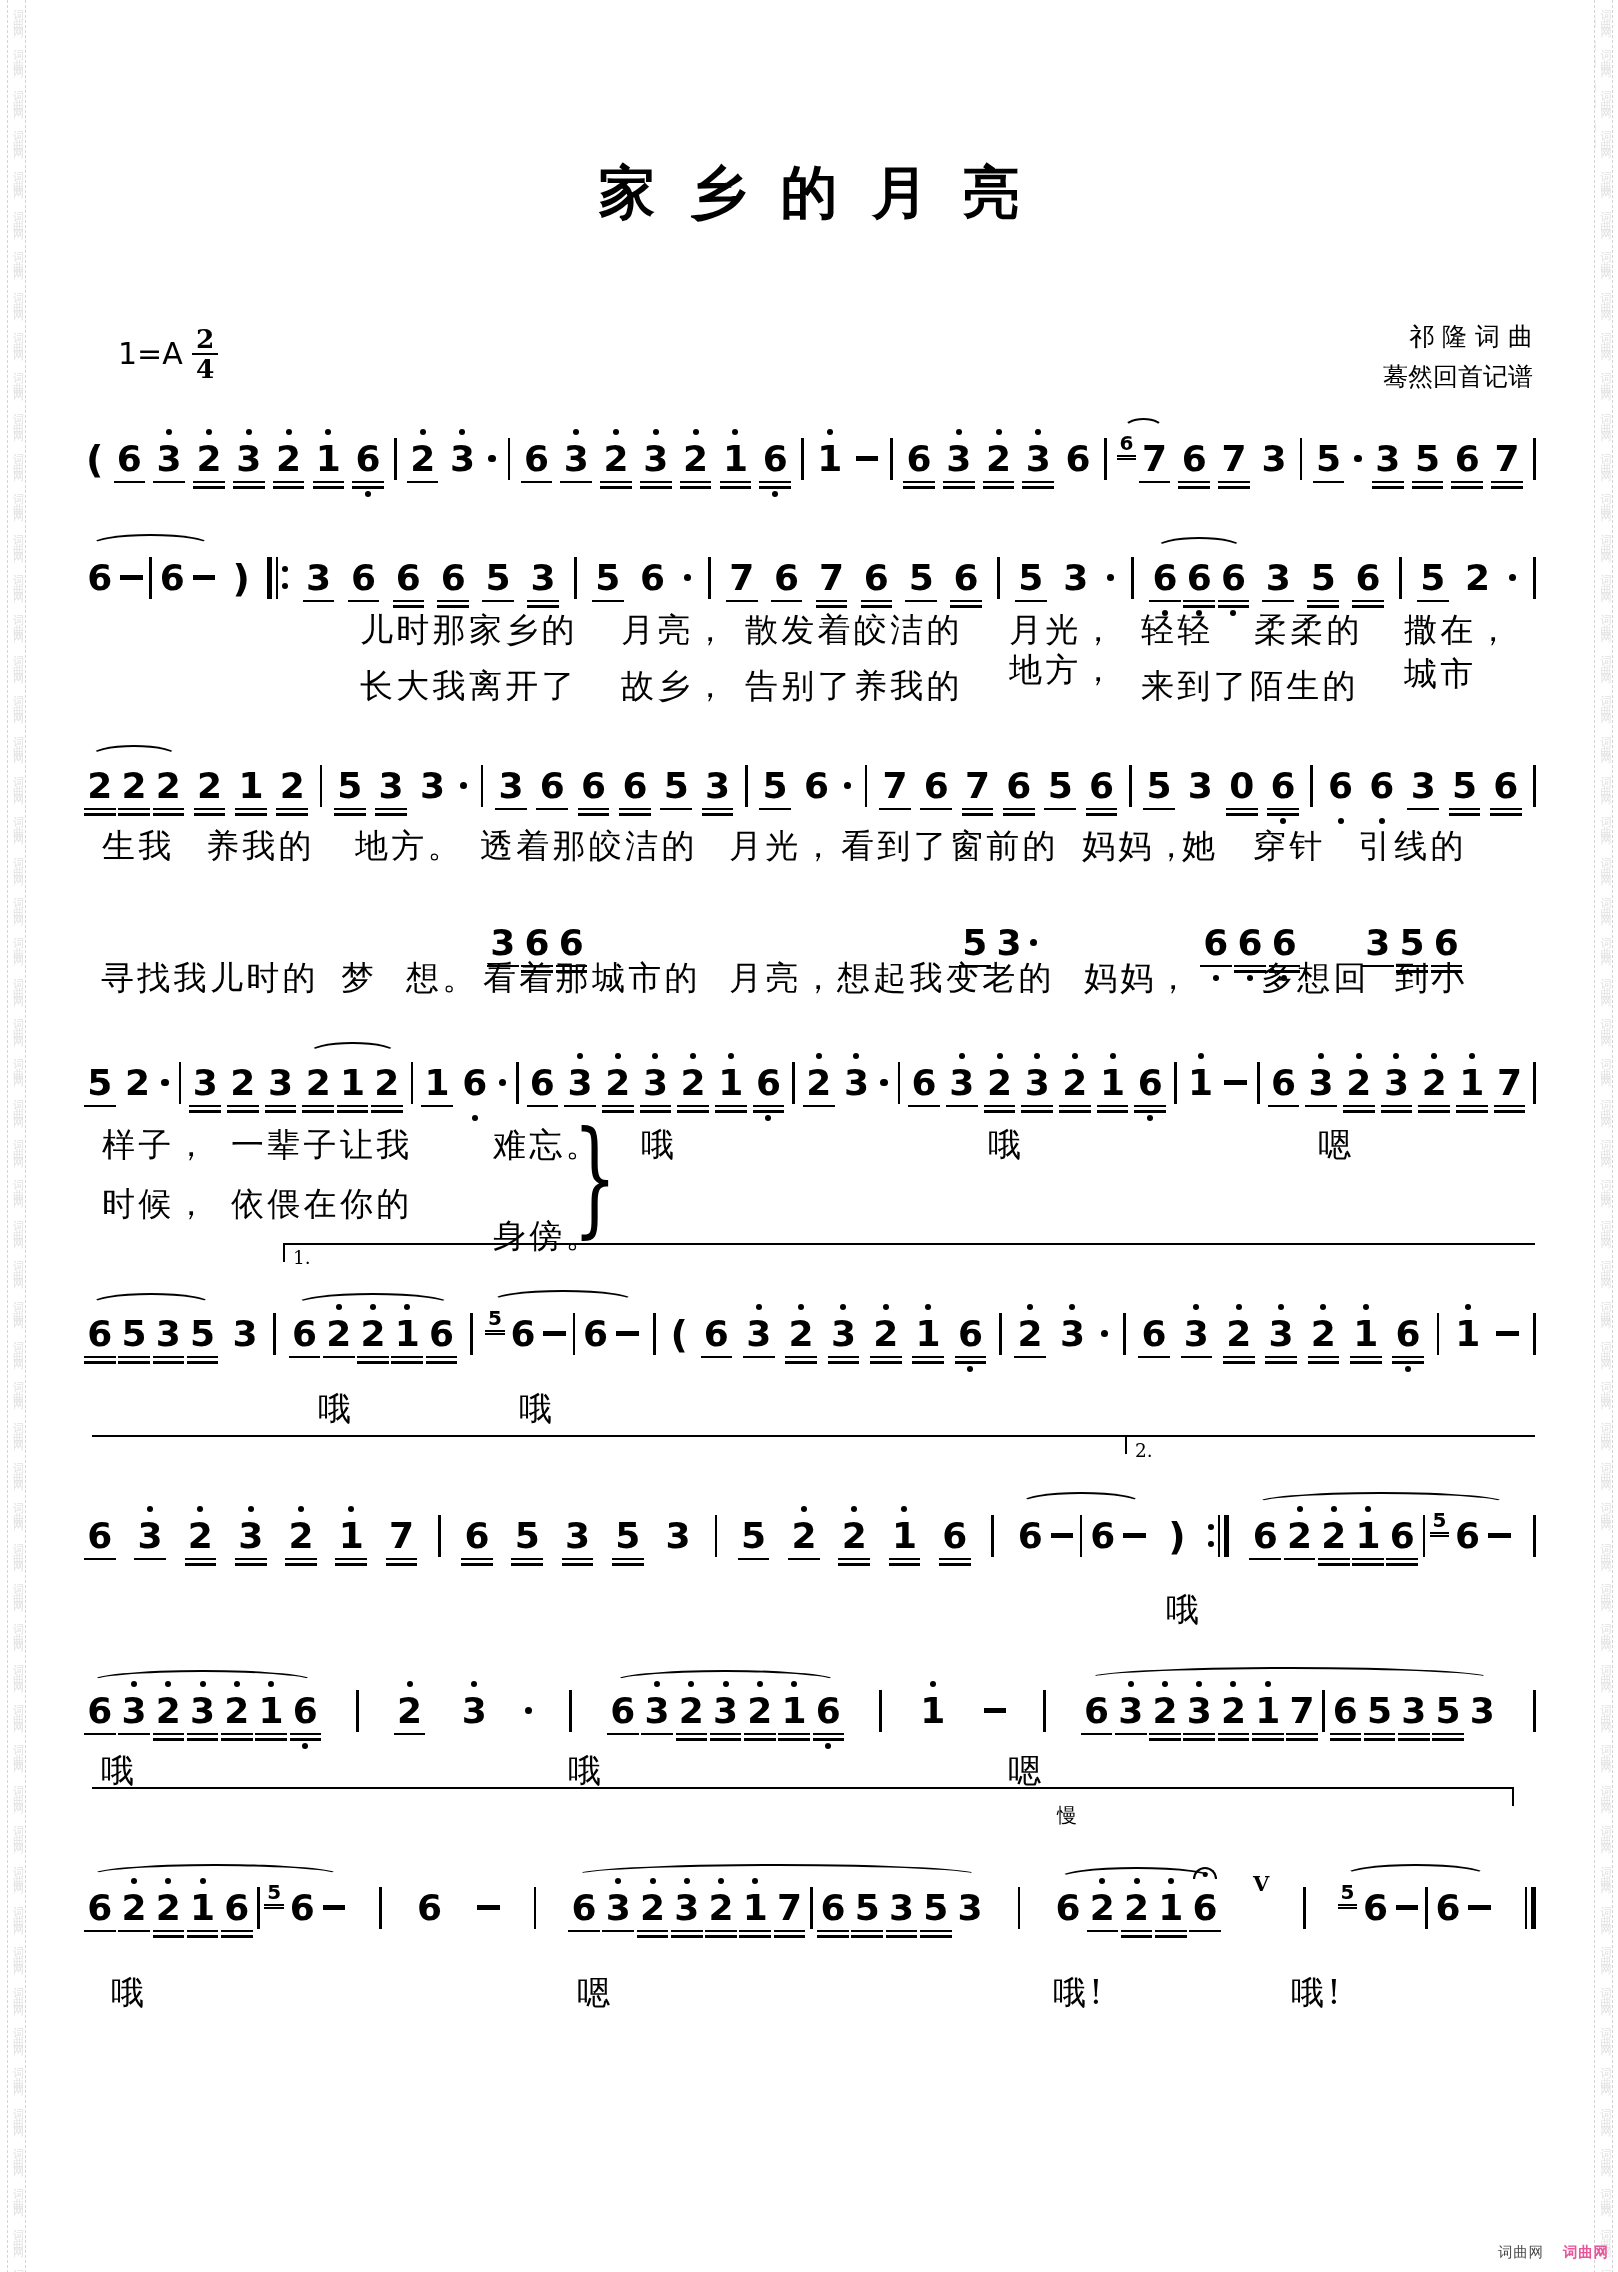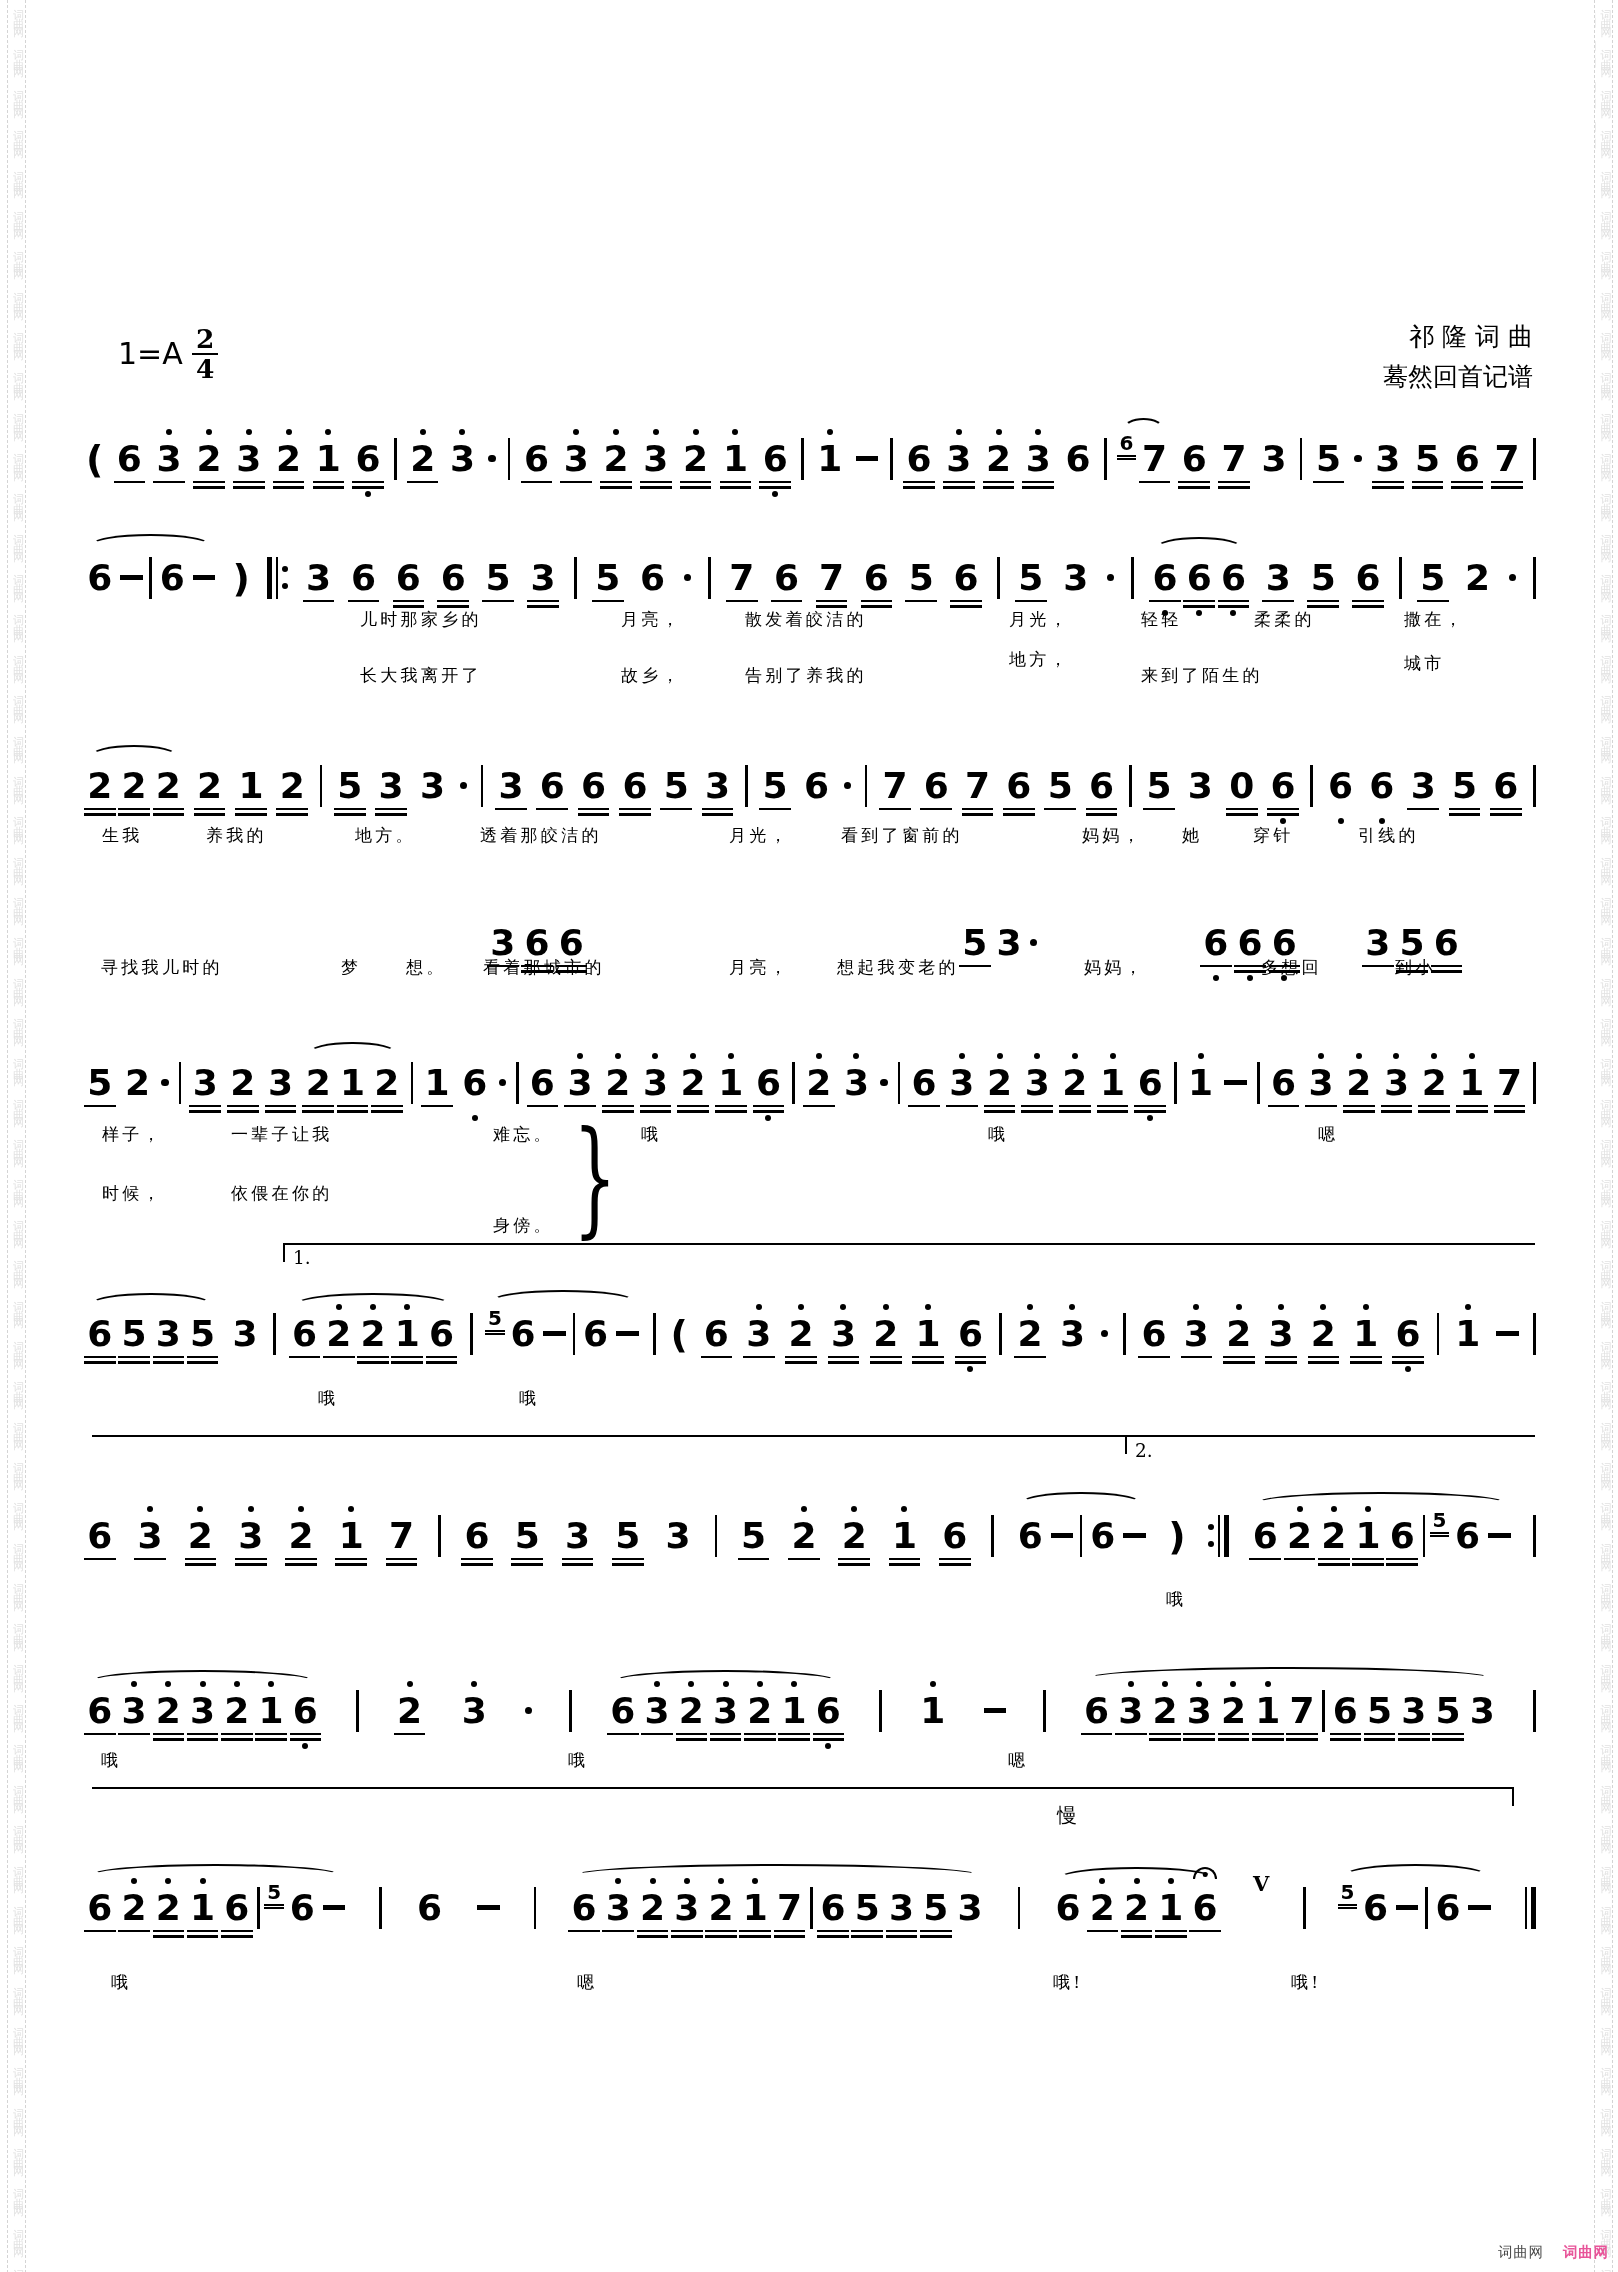--- a/index.html
+++ b/index.html
@@ -44,21 +44,21 @@
   .rdots i{width:6px;height:6px;border-radius:50%;background:#000;}
   .rgrp{display:inline-flex;align-items:center;gap:3.3px;flex:0 0 auto;}
   .par{font-weight:700;font-size:38px;line-height:42px;flex:0 0 auto;}
   .grp{position:relative;display:inline-flex;align-items:center;gap:6.6px;}
   .arc{position:absolute;left:4px;right:4px;top:-22.5px;height:18.5px;
        border:2px solid transparent;border-top-color:#000;border-radius:50%;}
   .breath{font-weight:700;font-size:21px;transform:translateY(-24px);
           font-family:"DejaVu Serif",serif;}
   
   .lyr{position:absolute;font-family:"DejaVu Serif","Liberation Serif",serif;
-       font-size:17px;letter-spacing:3.3px;white-space:nowrap;}
+       font-size:33px;letter-spacing:3.3px;white-space:nowrap;}
   .brace{position:absolute;font-size:125px;line-height:125px;font-weight:400;
          transform:scaleX(0.55);transform-origin:left center;
          font-family:"DejaVu Serif",serif;}
   
   .hline{position:absolute;height:0;border-top:2px solid #000;}
   .vtick{position:absolute;width:2px;background:#000;}
   .mklabel{position:absolute;font-size:18.5px;font-family:"DejaVu Serif",serif;}
   .slow{position:absolute;font-size:20px;font-family:"DejaVu Serif",serif;}
   
   .sidecol{position:absolute;top:0;bottom:0;width:17px;color:#e2e2e2;
@@ -67,20 +67,21 @@
        font-family:"DejaVu Serif",serif;}
   .wm-dark{position:absolute;font-size:14.5px;color:#4a4a4a;letter-spacing:0.7px;
        font-family:"DejaVu Serif",serif;}
   .wm-pink{position:absolute;font-size:14.5px;font-weight:700;letter-spacing:0.7px;
        font-family:"DejaVu Serif",serif;}
 </style>
 </head>
 <body>
 
 <div class="page">
+  <div class="title">家乡的月亮</div>
 
   <div class="keybox">
     <span class="keysig">1=A</span>
     <span class="tsig">
       <span class="num">2</span>
       <span>4</span>
     </span>
   </div>
 
   <div class="credits">

